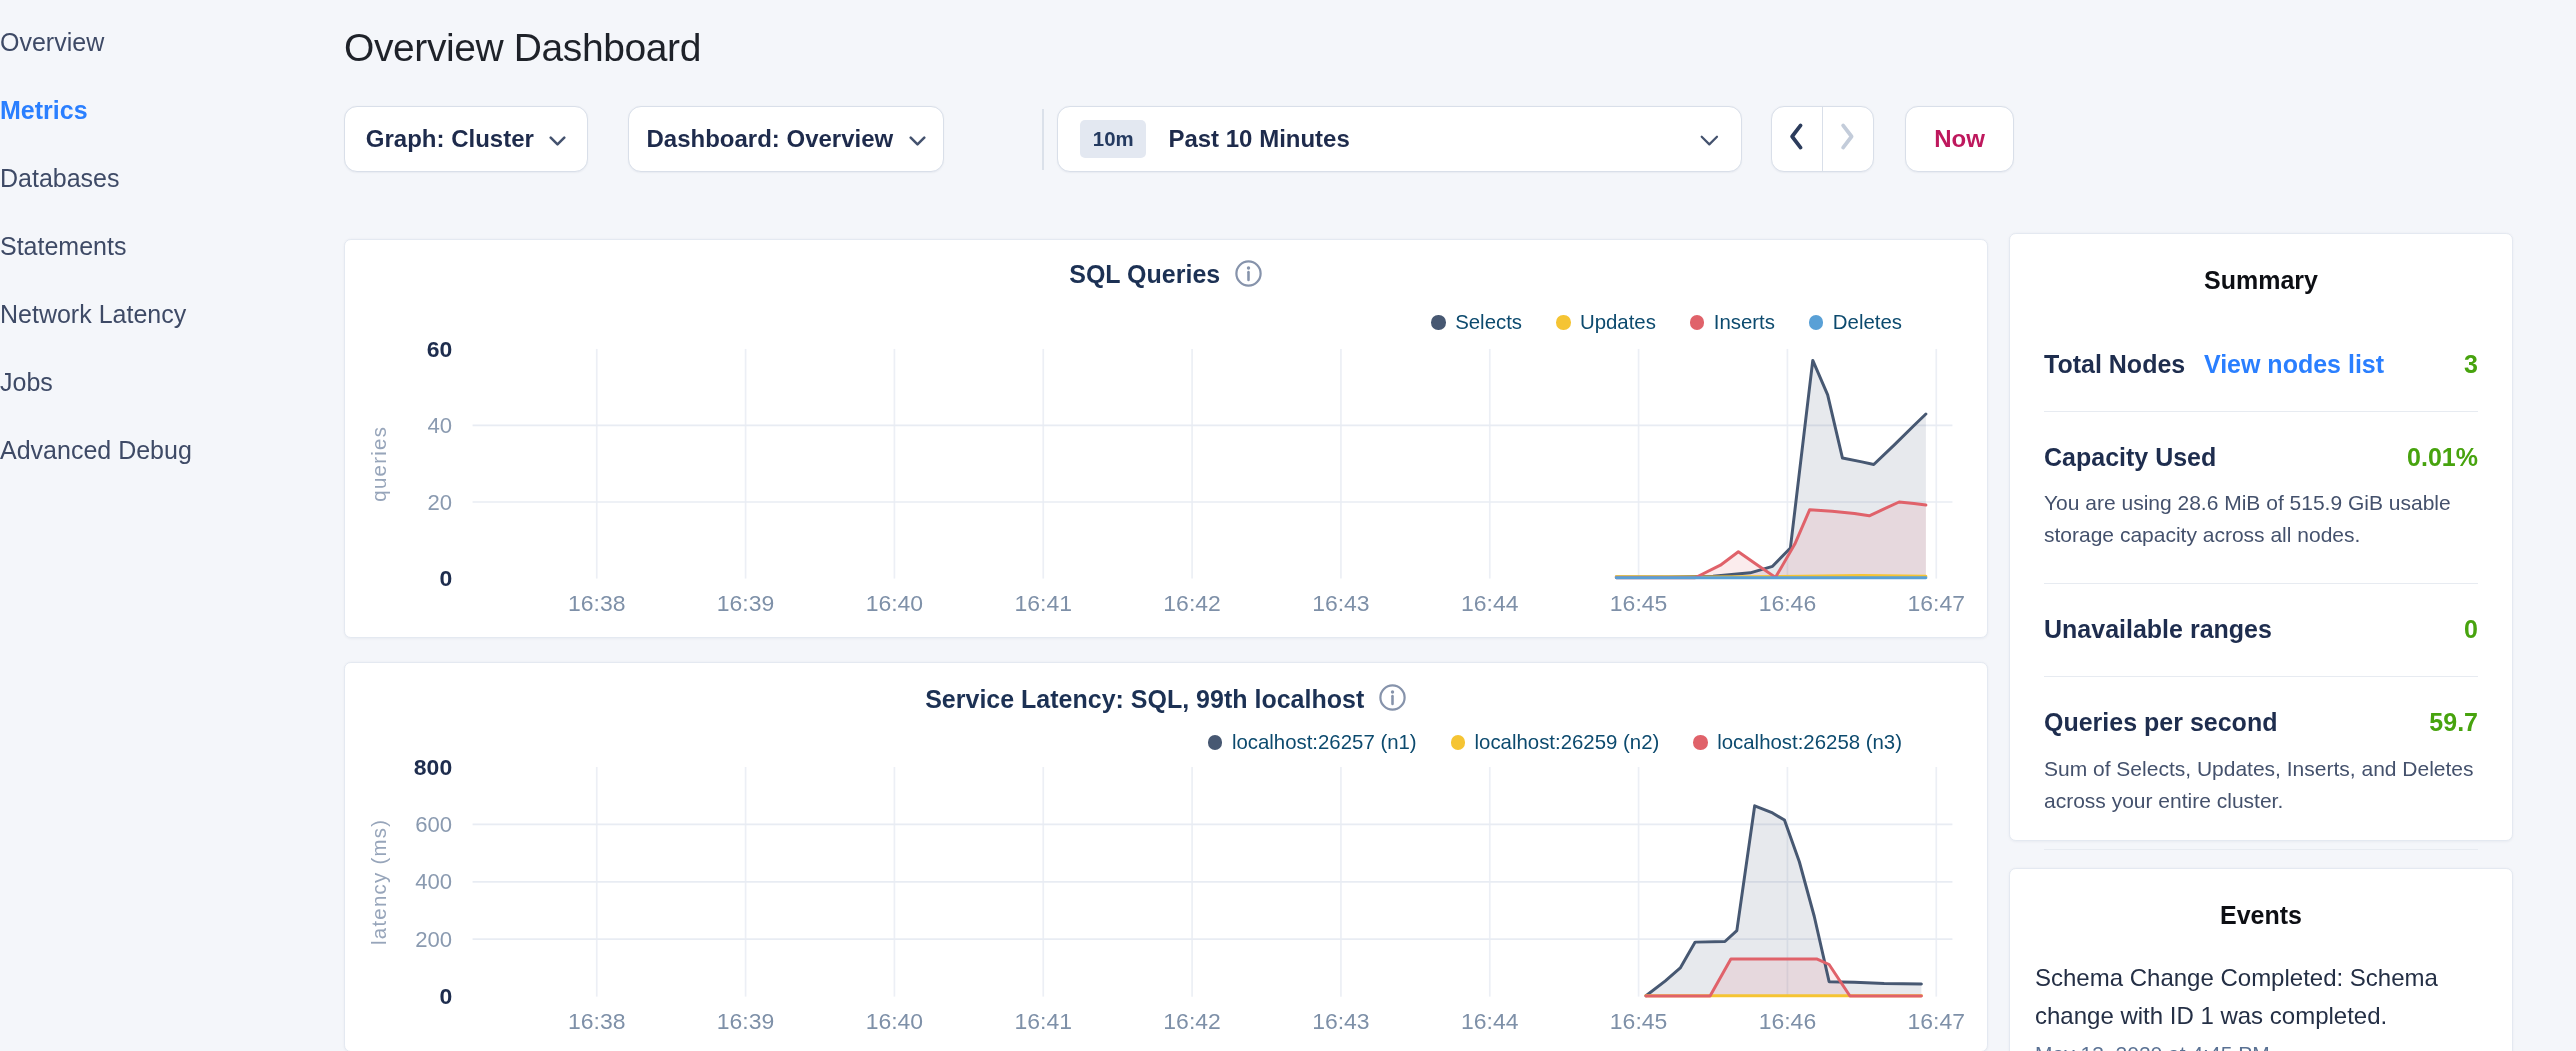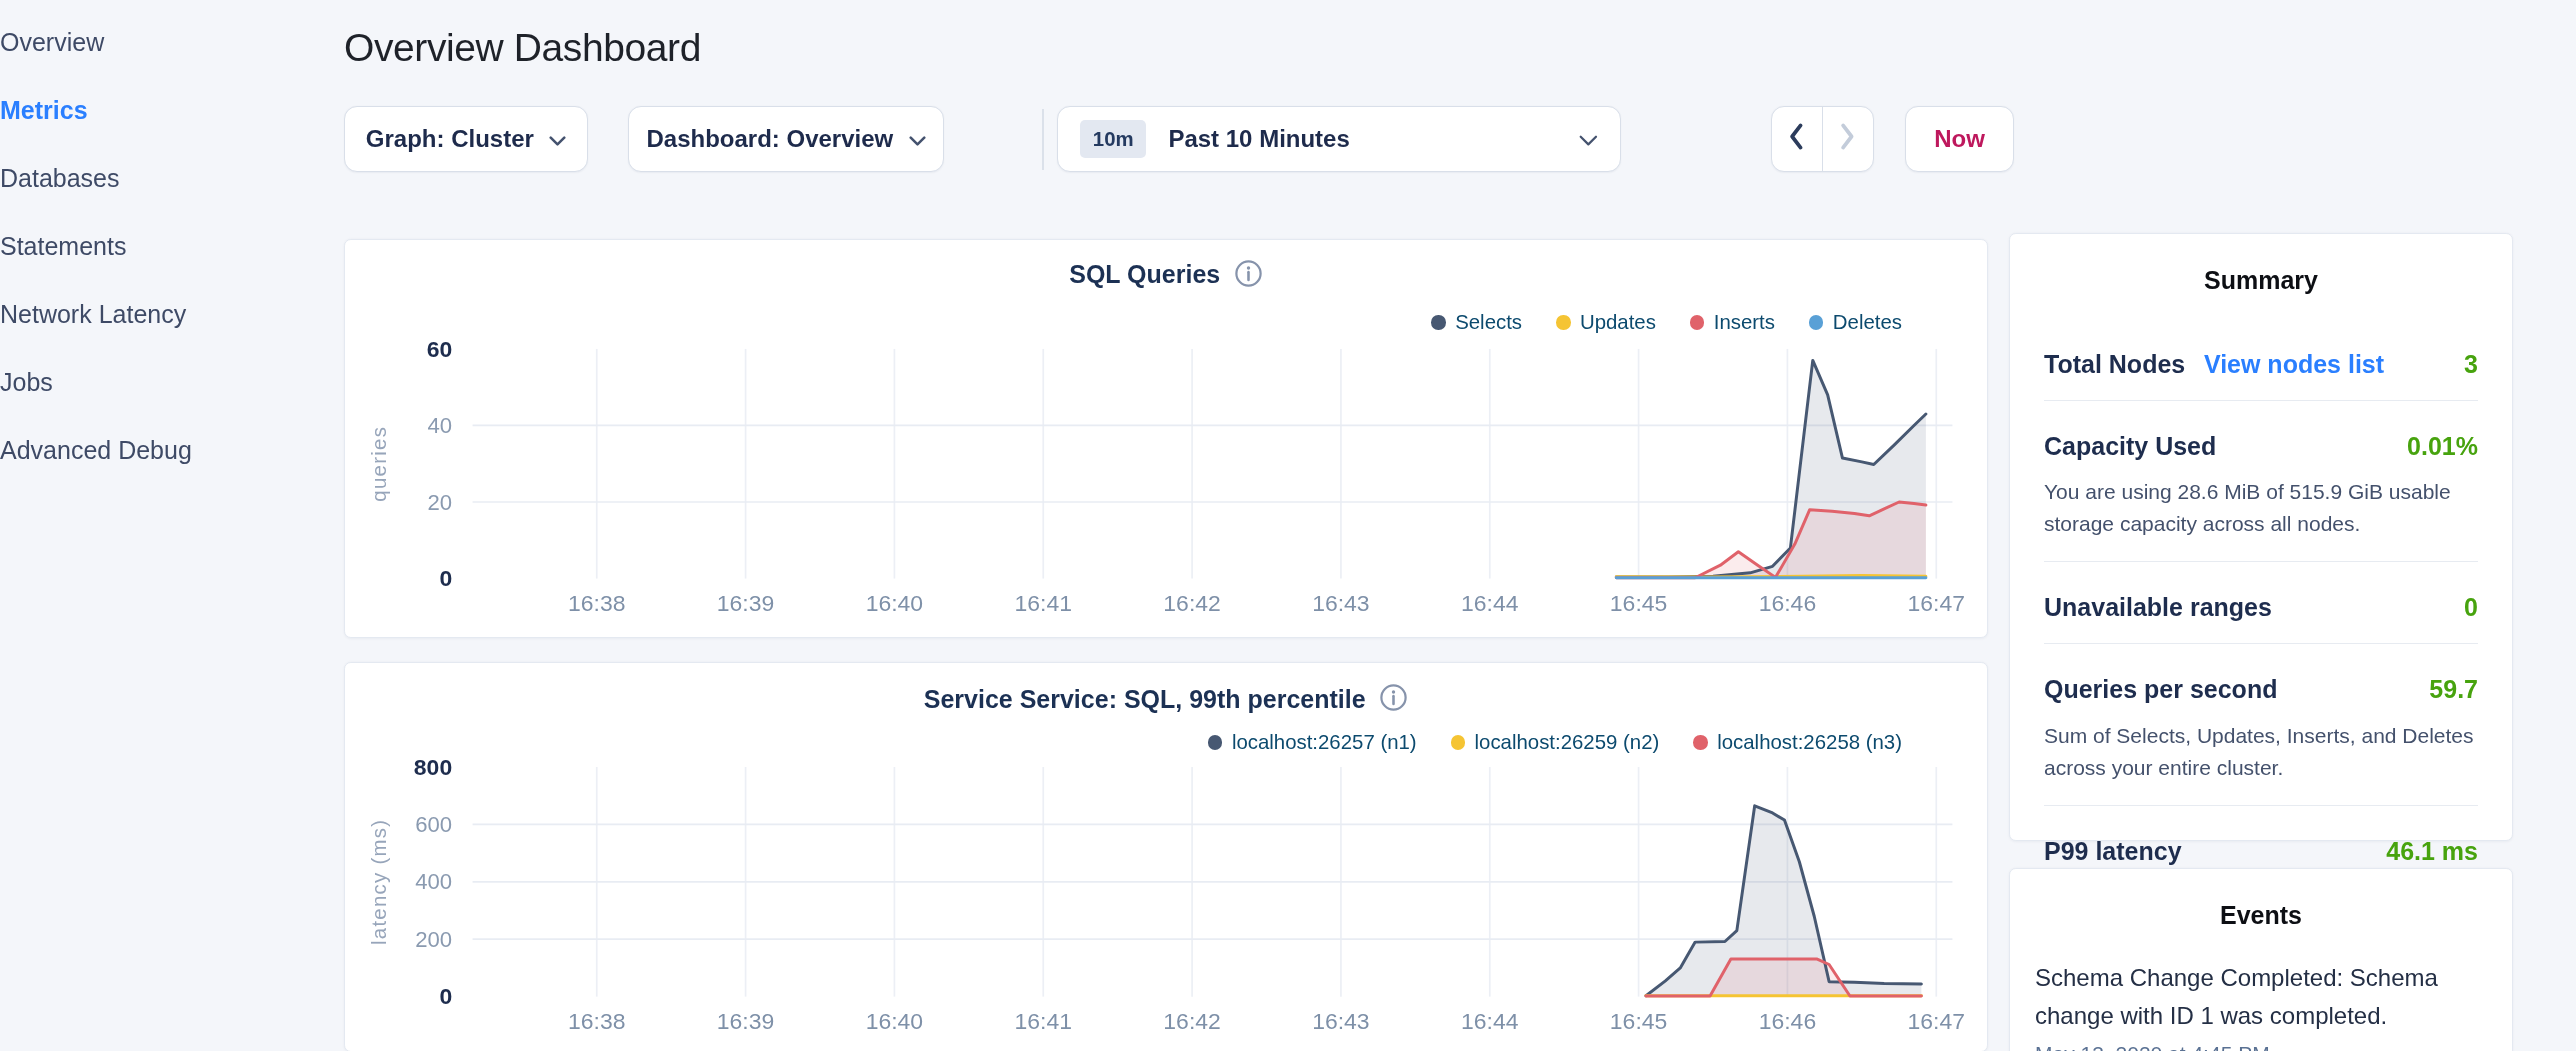--- a/index.html
+++ b/index.html
@@ -25,21 +25,21 @@
   .ctl {
     position:absolute; top:106px; height:66px; background:#fff;
     border:0.9px solid #d9dfe9; border-radius:13px;
     box-shadow:0 0.9px 1.7px rgba(20,36,70,0.05);
     display:flex; align-items:center; font-size:24px; font-weight:700; color:#1e2b4c;
   }
   .dd { justify-content:center; gap:15.3px; cursor:pointer; }
   #dd-graph { left:344px; width:244px; }
   #dd-dashboard { left:628px; width:316px; }
   .toolbar-divider { position:absolute; left:1042px; top:109px; width:1.7px; height:61px; background:#dbe1ea; }
-  #time-selector { left:1057px; width:564px; padding:16px 22px; cursor:pointer; }
+  #time-selector { left:1057px; width:685px; padding:16px 22px; cursor:pointer; }
   .time-badge {
     background:#e3e8f1; border-radius:5.1px; padding:7.7px 12.8px;
     font-size:20.4px; font-weight:700; color:#243a60; margin-right:22px;
   }
   #time-selector .chev { margin-left:auto; }
   .pager { left:1771px; width:103px; padding:0; overflow:hidden; }
   .pager-btn { width:50%; height:100%; display:flex; align-items:center; justify-content:center; cursor:pointer; }
   .pager-btn:first-child { border-right:0.9px solid #d9dfe9; }
   #now-button { left:1905px; width:109px; justify-content:center; color:#be185d; cursor:default; }
   
@@ -70,21 +70,21 @@
   svg text { font-family:"Liberation Sans", sans-serif; }
   .vgrid { stroke:#eceff5; stroke-width:2; }
   .hgrid { stroke:#e8ecf3; stroke-width:2; }
   .xlab  { fill:#7e90a8; font-size:27px; text-anchor:middle; }
   .ylab  { fill:#8a9ab0; font-size:26px; text-anchor:end; }
   .ylab.strong { fill:#1e2d4e; font-size:27px; font-weight:700; }
   .unit  { fill:#97a5ba; font-size:24px; text-anchor:middle; letter-spacing:1.5px; }
   
   .panel-title { margin-top:32px; text-align:center; font-size:25px; font-weight:700; color:#0d0f14; }
   .summary-rows { margin-top:24px; padding:0 34px; }
-  .srow { padding:31px 0 21px; border-bottom:0.9px solid #e7ebf1; }
+  .srow { padding:31px 0 32px; border-bottom:0.9px solid #e7ebf1; }
   .srow:last-child { border-bottom:none; }
   .srow-head { display:flex; align-items:baseline; }
   .slabel { font-size:25px; font-weight:700; color:#1e2d4e; }
   .slink  { margin-left:18.7px; font-size:25px; font-weight:700; color:var(--accent); cursor:pointer; }
   .sval   { margin-left:auto; font-size:25px; font-weight:700; color:var(--green); white-space:nowrap; }
   .ssub   { margin-top:15.3px; font-size:21px; line-height:32px; color:#44516c; }
   .ssub:empty { display:none; }
   .event-item { padding:0 25px; margin-top:29px; }
   .event-text { font-size:24px; line-height:38px; color:#242f45; }
   .event-time { margin-top:6.8px; font-size:21px; color:#5a7193; }
@@ -218,21 +218,21 @@
       <path d="M1494.8 397.1L1858.8 397.1L1858.8 398L1494.8 398Z" fill="rgba(89,160,214,0.15)" stroke="none"></path>
       <path d="M1494.8 396.2L1556.0 396.2L1608.5 395.3L1652.3 391.3L1678.5 383.6L1699.5 362.0L1725.8 141.5L1743.3 182.0L1760.7 256.3L1783.5 260.8L1797.5 263.9L1822.0 240.5L1844.8 218.0L1858.8 204.5" fill="none" stroke="#475872" stroke-width="3.5" stroke-linejoin="round" stroke-linecap="round"></path>
       <path d="M1494.8 395.8L1608.5 396.2L1713.5 395.3L1783.5 394.4L1858.8 395.3" fill="none" stroke="#f5c433" stroke-width="3.5" stroke-linejoin="round" stroke-linecap="round"></path>
       <path d="M1494.8 397.1L1587.5 397.1L1617.2 382.3L1638.3 366.5L1661.0 382.3L1682.0 396.6L1704.7 357.5L1722.2 317.0L1748.5 318.8L1774.8 321.5L1792.2 324.2L1809.7 316.1L1827.3 308.0L1844.8 309.8L1858.8 311.6" fill="none" stroke="#e0626a" stroke-width="3.5" stroke-linejoin="round" stroke-linecap="round"></path>
       <path d="M1494.8 397.1L1858.8 397.1" fill="none" stroke="#59a0d6" stroke-width="3.5" stroke-linejoin="round" stroke-linecap="round"></path>
     </svg>
 </section>
 
 <section class="card" id="chart-card-1">
   <div class="chart-title-row">
-    <span class="chart-title">Service Service: SQL, 99th percentile</span>
+    <span class="chart-title">Service Latency: SQL, 99th localhost</span>
     <span>
       <svg width="29" height="29" viewBox="0 0 34 34">
           <circle cx="17" cy="17" r="14.2" fill="none" stroke="#8693ab" stroke-width="2.6"></circle>
           <circle cx="17" cy="10.6" r="2" fill="#8693ab"></circle>
           <line x1="17" y1="15.4" x2="17" y2="24.5" stroke="#8693ab" stroke-width="3" stroke-linecap="round"></line>
         </svg>
     </span>
   </div>
   <div class="legend">
     <div class="legend-item">

